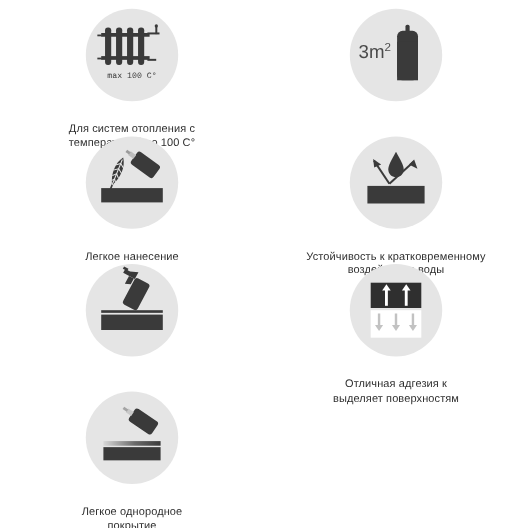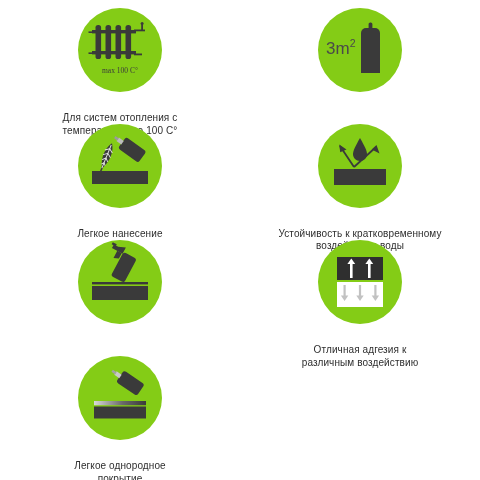--- a/index.html
+++ b/index.html
@@ -19,41 +19,41 @@
     display:grid;
     grid-template-columns:240px 240px;
     grid-auto-rows:116px;
   }
   .cell{
     display:flex;flex-direction:column;align-items:center;
     justify-content:flex-start;
   }
   .badge{
     width:84px;height:84px;border-radius:50%;
-    background:#84cc16;
+    background:#e5e5e5;
     position:relative;
     overflow:hidden;
     flex:0 0 auto;
   }
   .cap{
     margin-top:20px;
     text-align:center;
     font-size:10px;
     line-height:12.5px;
     color:#2e2e2e;
     letter-spacing:0.1px;
     white-space:pre-line;
     font-family:"Liberation Sans", sans-serif;
   }
   .cap.tight{line-height:12px;}
   .svgart{position:absolute;left:0;top:0;width:84px;height:84px;}
   .lbl{
     position:absolute;
     font-size:7.5px;color:#3b3b3b;
-    font-family:Liberation Serif, serif;
+    font-family:Liberation Mono, monospace;
     white-space:nowrap;
   }
   .bigm{
     position:absolute;
     font-size:17px;color:#4a4a4a;
     font-family:"Liberation Sans", sans-serif;
     white-space:nowrap;
   }
   .sup{font-size:0.62em;vertical-align:super;}
 </style>
@@ -173,21 +173,21 @@
             <rect x="25.5" y="45" width="2.2" height="13"></rect>
             <polygon points="26.6,61 22.9,55.5 30.3,55.5"></polygon>
             <rect x="40.9" y="45" width="2.2" height="13"></rect>
             <polygon points="42,61 38.3,55.5 45.7,55.5"></polygon>
             <rect x="56.3" y="45" width="2.2" height="13"></rect>
             <polygon points="57.4,61 53.7,55.5 61.1,55.5"></polygon>
           </g>
         </svg>
       </div>
       <div class="cap">Отличная адгезия к
-различным воздействию</div>
+выделяет поверхностям</div>
     </div>
 
     <div class="cell">
       <div class="badge">
         <svg class="svgart" viewBox="0 0 84 84">
           <defs>
             <linearGradient id="smoothgrad" x1="0" y1="0" x2="1" y2="0">
               <stop offset="0%" stop-color="#d8d8d8"></stop>
               <stop offset="55%" stop-color="#6a6a6a"></stop>
               <stop offset="100%" stop-color="#3a3a3a"></stop>

